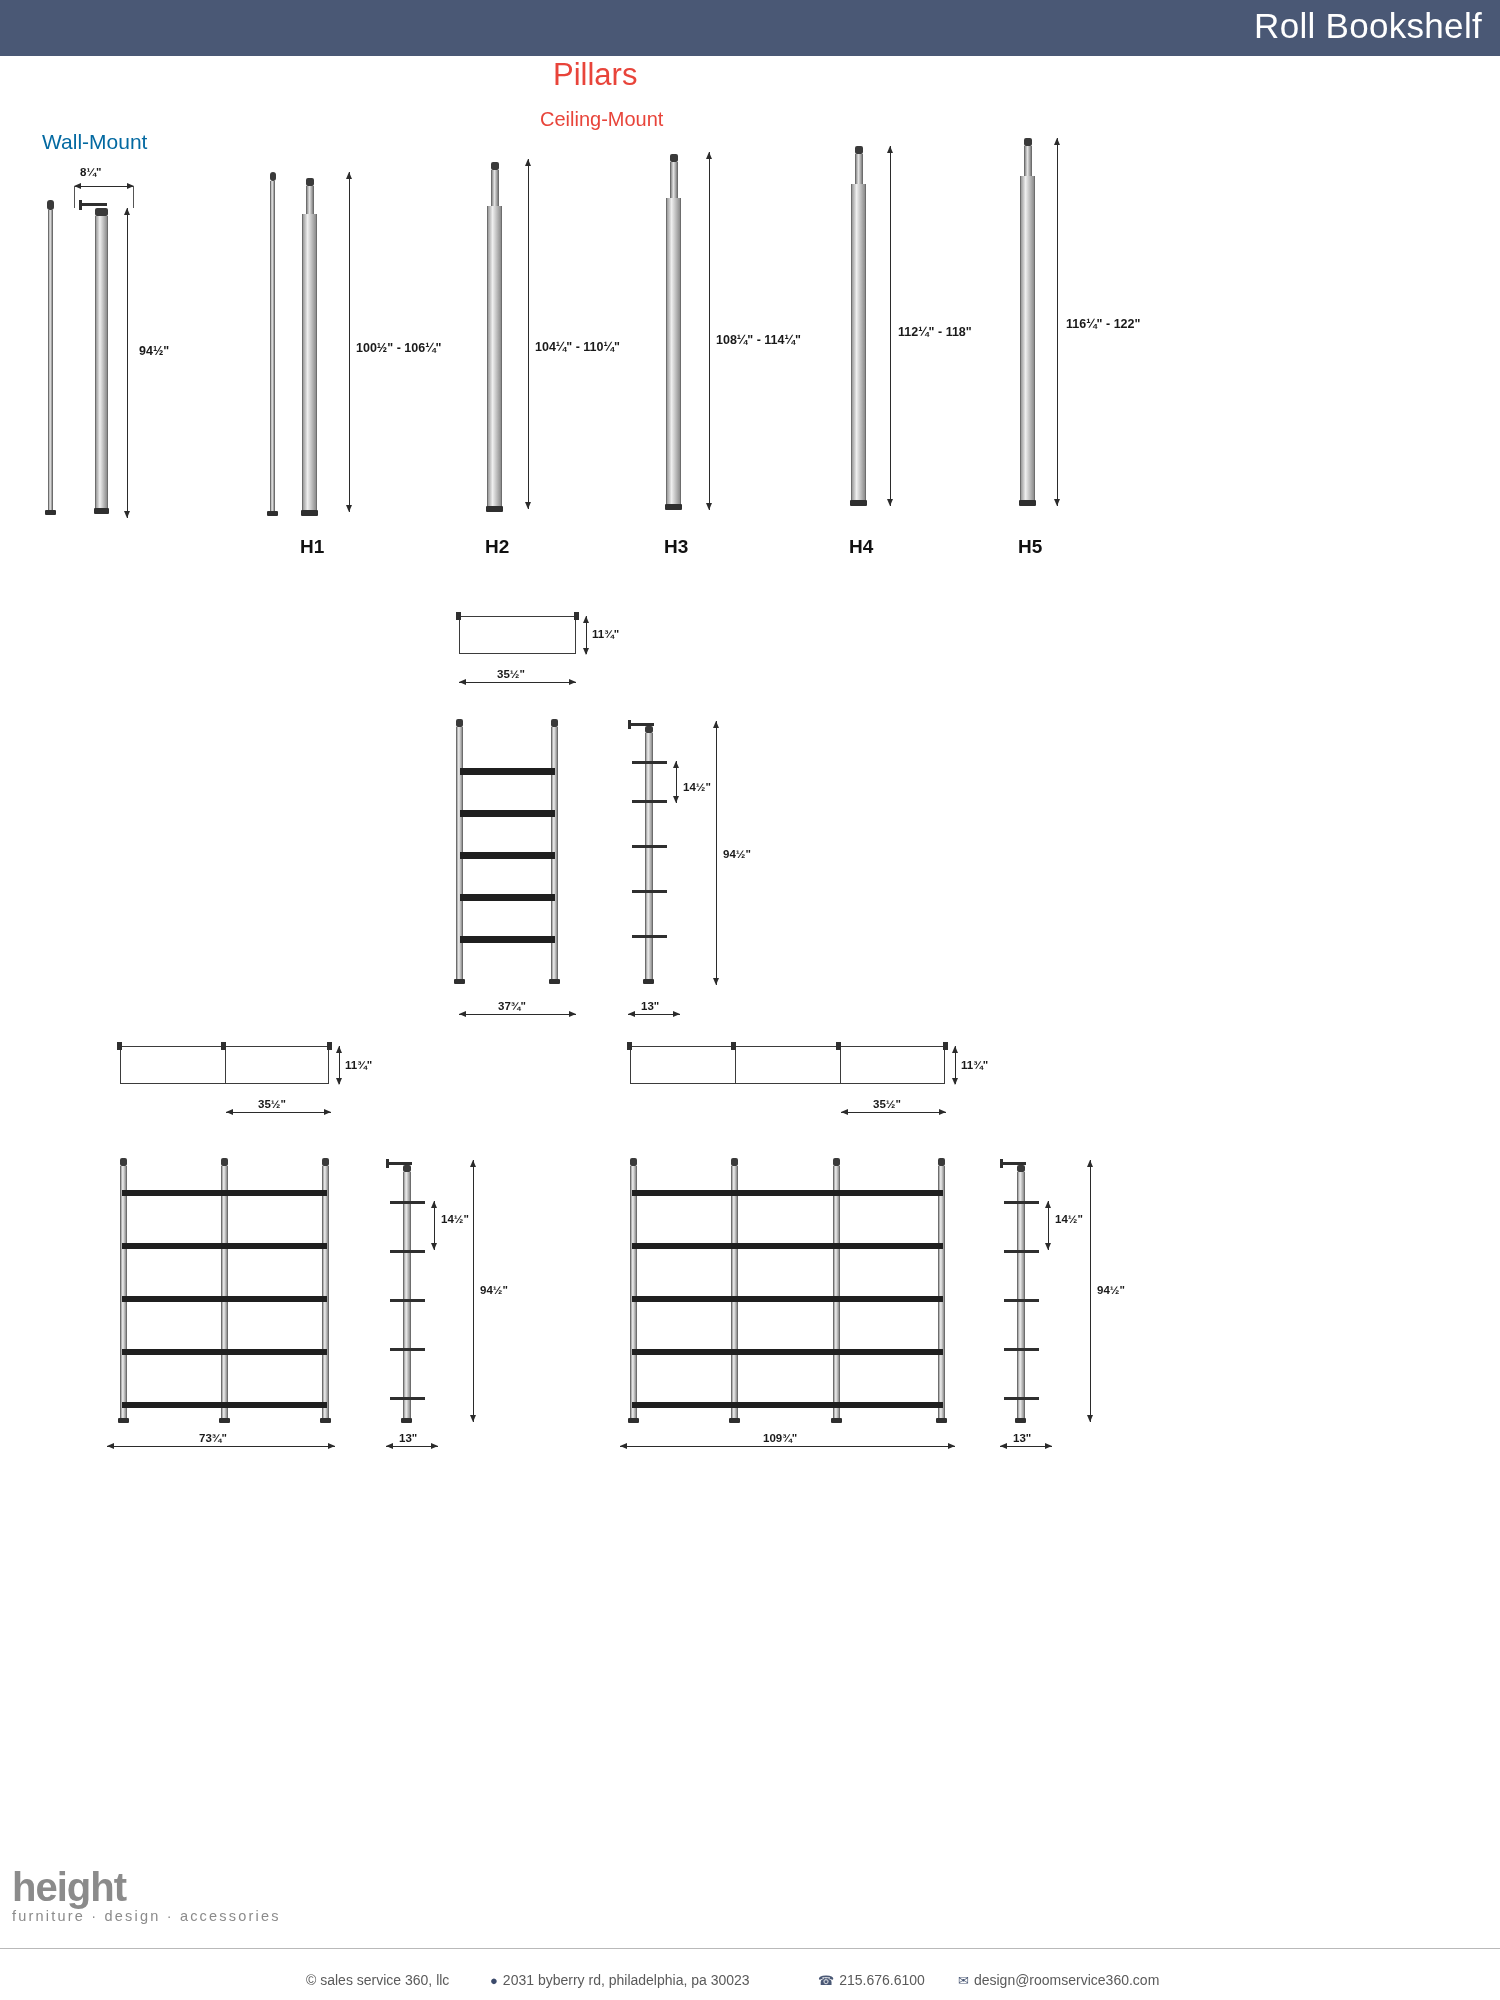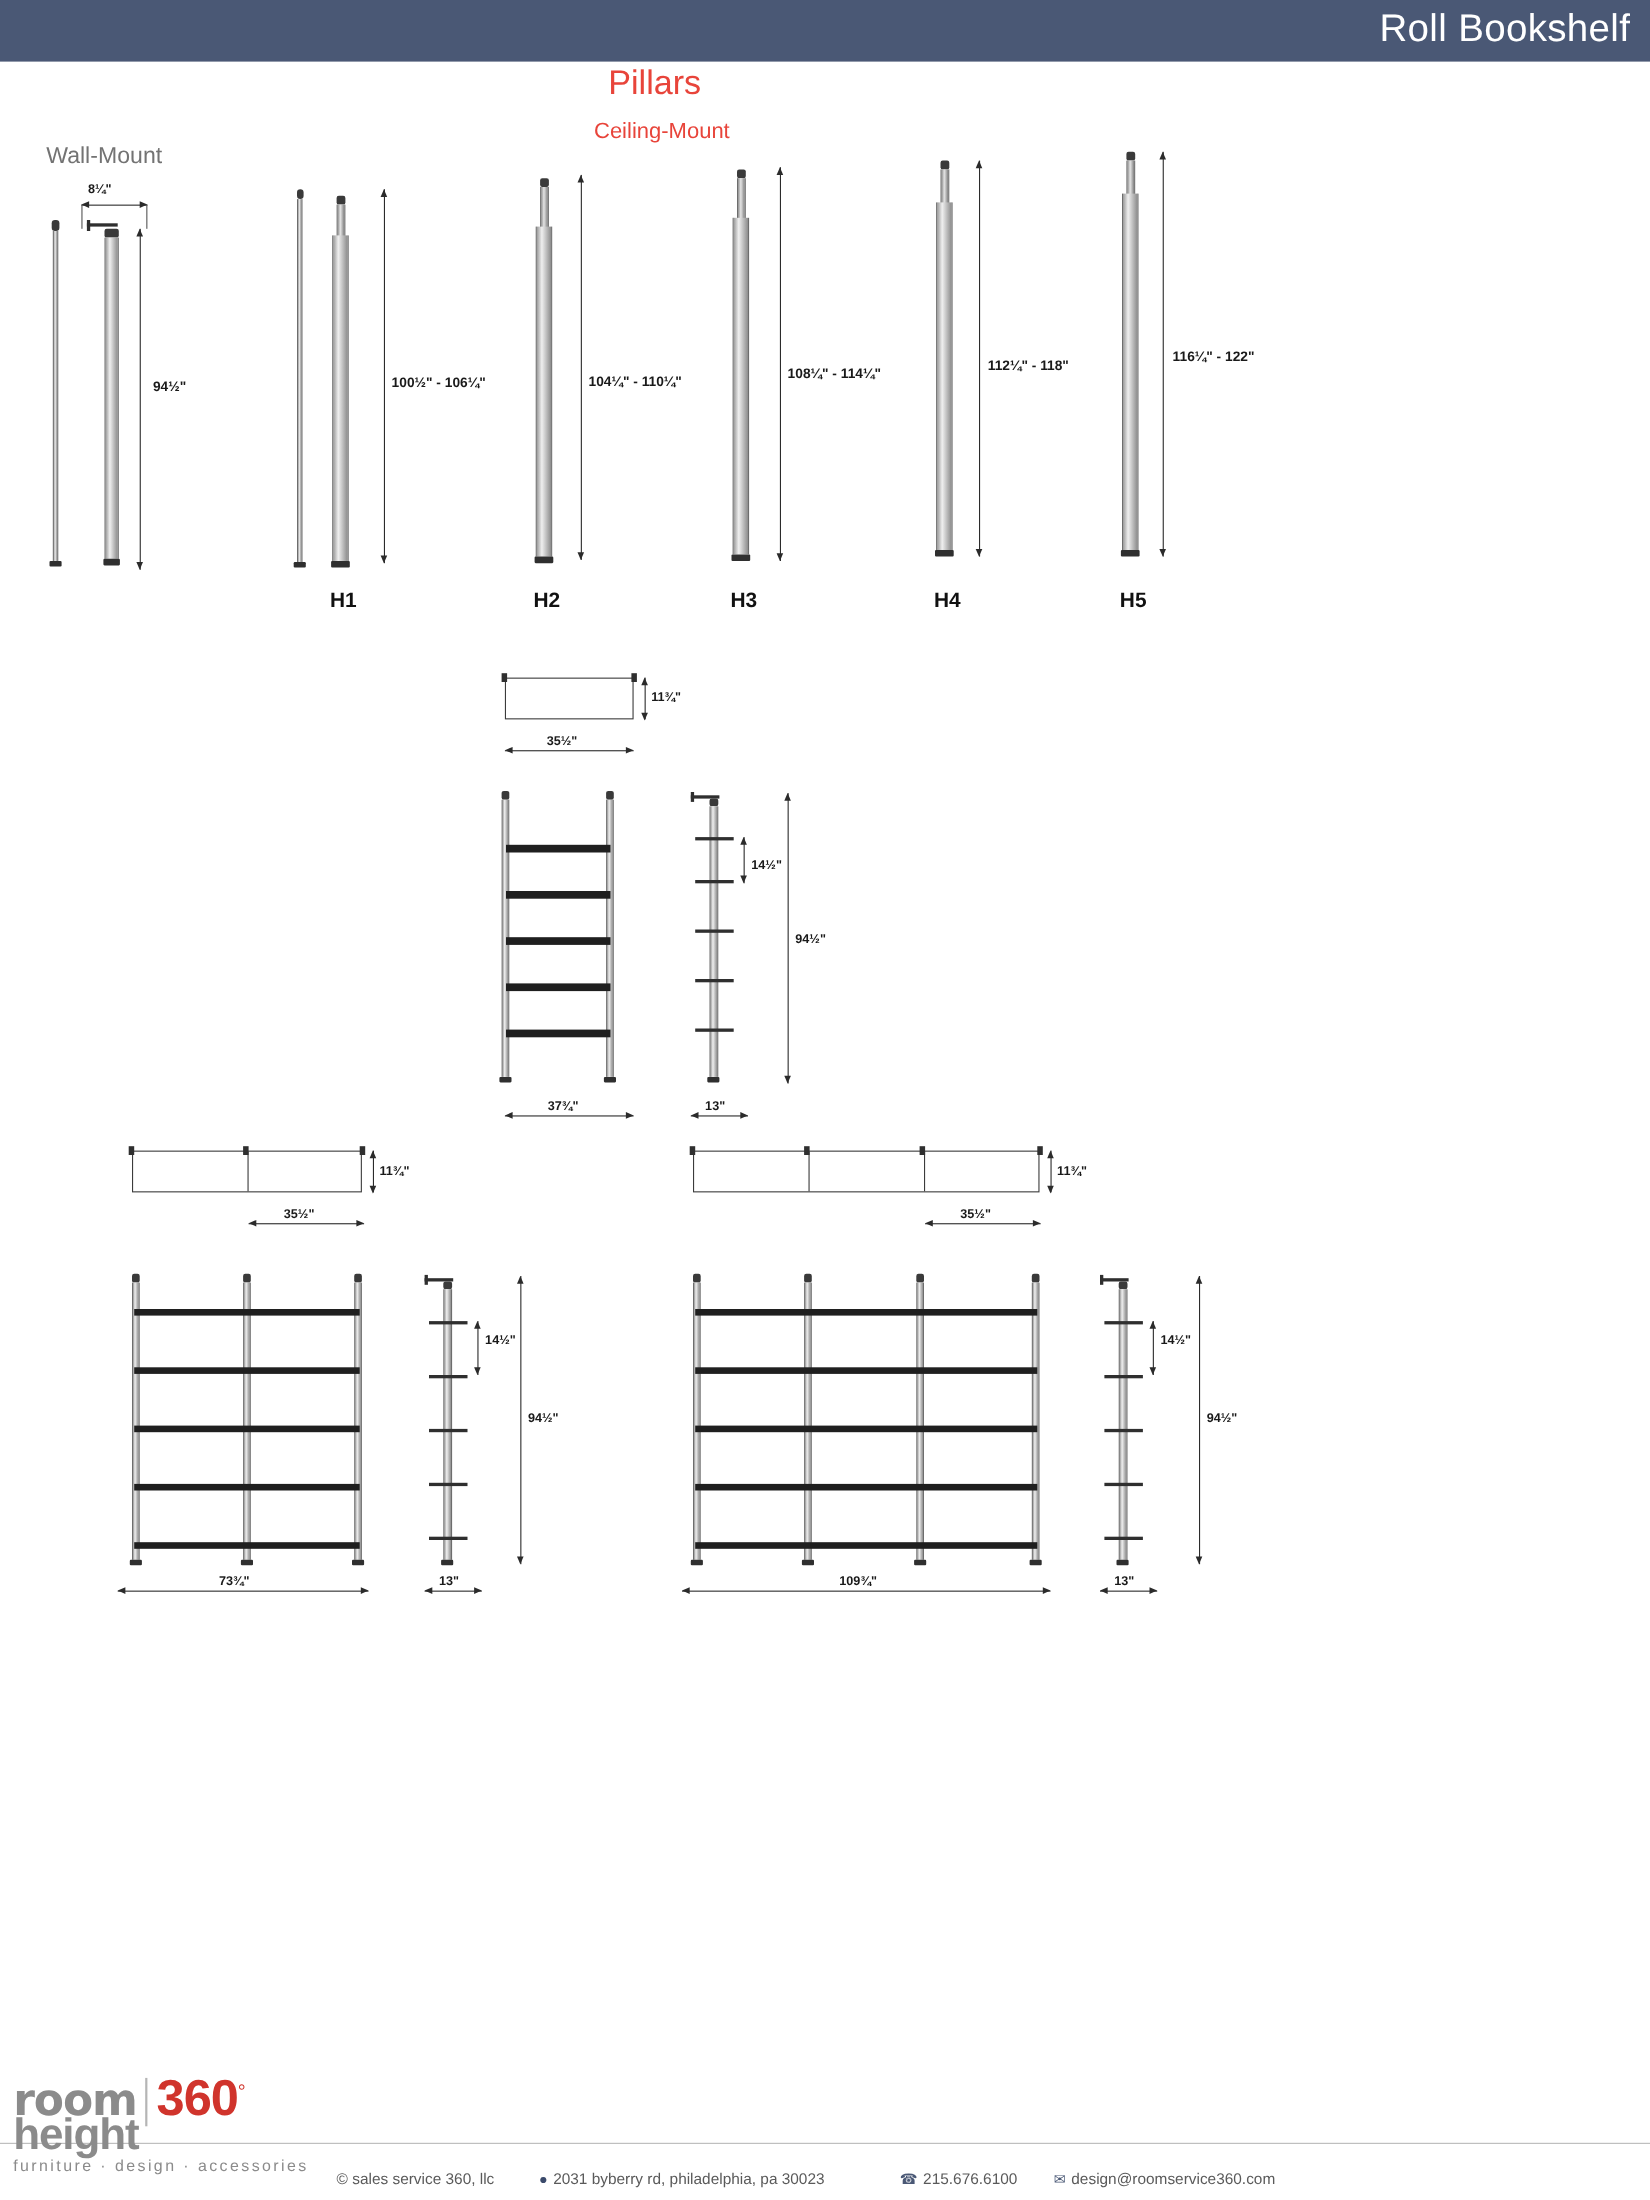--- a/index.html
+++ b/index.html
@@ -27,21 +27,21 @@
   .title-pillars {
     position: absolute; left: 553px; top: 57px;
     font-size: 31px; color: #e8443a;
   }
   .label-ceiling {
     position: absolute; left: 540px; top: 108px;
     font-size: 20px; color: #e8443a;
   }
   .label-wall {
     position: absolute; left: 42px; top: 130px;
-    font-size: 21px; color: #737373;
+    font-size: 21px; color: #0369a1;
   }
   .note-ceiling {
     position: absolute; left: 680px; top: 588px; width: 485px;
     font-size: 17.5px; color: #e8443a; line-height: 25px; text-align: center;
   }
 
   
   .dim {
     position: absolute; font-size: 12.5px; color: #1a1a1a;
     white-space: nowrap; font-weight: 700;
@@ -397,23 +397,20 @@
   <div class="dim small" style="left:1097px;top:1284px;">94½"</div>
 
   <div class="hline" style="left:1000px;top:1446px;width:52px;"></div>
   <div class="ar-l" style="left:1000px;top:1443px;"></div>
   <div class="ar-r" style="left:1045px;top:1443px;"></div>
   <div class="dim small" style="left:1013px;top:1432px;">13"</div>
 
   <div class="footer-rule"></div>
 
   <div class="logo-wrap">
-    <div>
-      <span class="logo-room">room</span><span class="logo-bar"></span><span class="logo-360">360</span><span class="logo-deg">°</span>
-    </div>
     <div class="logo-service" style="margin-top:-10px;">height</div>
     <div class="logo-tag">furniture  ·  design  ·  accessories</div>
   </div>
 
   <div class="footer-info" style="left:306px;">© sales service 360, llc</div>
 
   <div class="footer-info" style="left:490px;">
     <span class="fi-icon pin">●</span><span>2031 byberry rd, philadelphia, pa 30023</span>
   </div>
 

